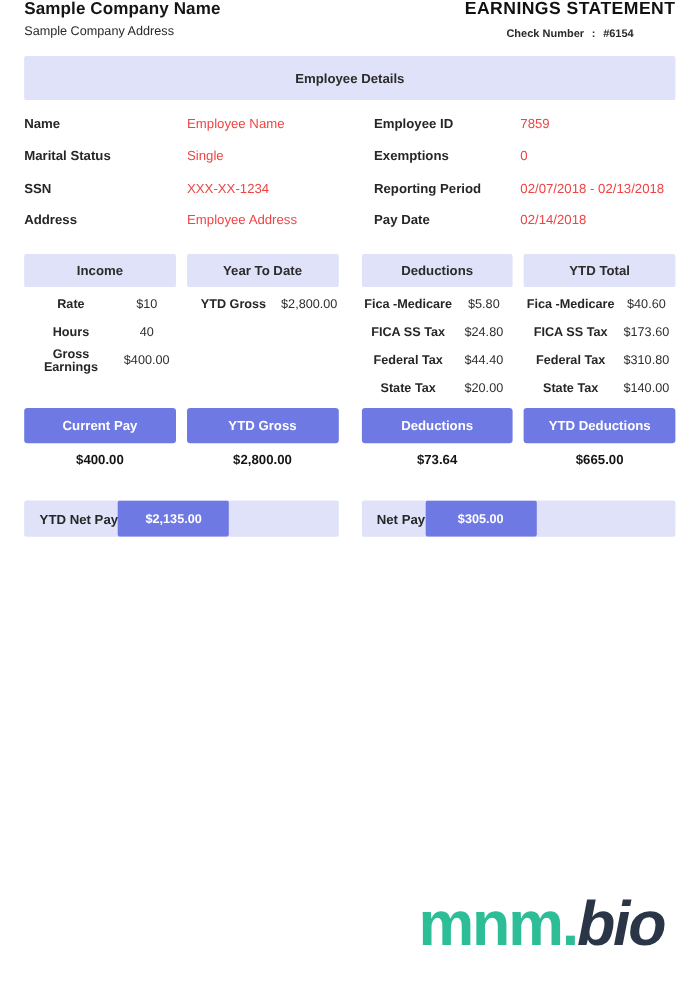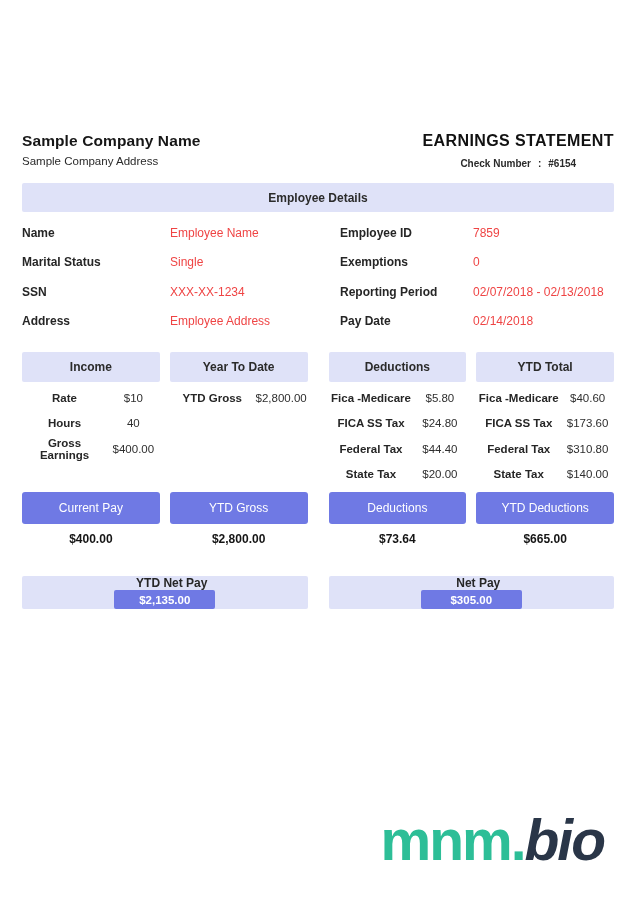--- a/index.html
+++ b/index.html
@@ -4,33 +4,33 @@
 <style>
   * { margin: 0; padding: 0; box-sizing: border-box; }
   html, body { width: 636px; height: 907px; background: #ffffff; overflow: hidden; }
   body {
     font-family: "Liberation Sans", sans-serif;
     color: #222222;
   }
   .page { width: 636px; height: 907px; background: #ffffff; padding: 0 22px; position: relative; }
 
   
-  .header { display: flex; justify-content: space-between; align-items: flex-start; padding-top: 132px; }
+  .header { display: flex; justify-content: space-between; align-items: flex-start; }
   .company-name { font-size: 15.5px; font-weight: bold; color: #161616; letter-spacing: 0.1px; }
   .company-address { font-size: 11.5px; color: #2a2a2a; margin-top: 5px; }
   .header-right { text-align: center; }
   .statement-title { font-size: 16px; font-weight: bold; color: #111111; letter-spacing: 0.4px; }
   .check-number { font-size: 10px; color: #2a2a2a; margin-top: 8px; font-weight: bold; }
   .check-number .sep { margin: 0 7px; }
   .check-number .val { font-weight: bold; }
 
   
   .band {
     background: var(--accent_light, #dfe2f8);
-    height: 29px;
+    height: 40px;
     display: flex; align-items: center; justify-content: center;
     font-size: 12px; font-weight: bold; color: #2b2b2b;
     border-radius: 2px;
   }
   .employee-details-band { margin-top: 14px; }
 
   
   .details-grid {
     display: grid;
     grid-template-columns: 148px 170px 133px 1fr;
@@ -53,34 +53,33 @@
   }
   .crow .lbl { font-size: 11.5px; font-weight: bold; color: #262626; }
   .crow .val { font-size: 11.5px; color: #2e2e2e; }
 
   
   .buttons-row { margin-top: 5px; }
   .sum-btn {
     background: var(--accent, #6f79e4);
     height: 32px; border-radius: 3px;
     display: flex; align-items: center; justify-content: center;
-    font-size: 12px; font-weight: normal; color: #ffffff;
+    font-size: 12px; font-weight: bold; color: #ffffff;
     border: none; cursor: default;
   }
   .amounts-row { margin-top: 8px; }
   .sum-amount { text-align: center; font-size: 12px; font-weight: bold; color: #151515; }
 
   
   .netpay-row { margin-top: 30px; }
   .netpay-bar {
     background: var(--accent_light, #dfe2f8);
     height: 33px; border-radius: 2px;
     display: flex; align-items: center; 
     overflow: hidden;
-    flex-direction: column;
   }
   .netpay-label { font-size: 12px; font-weight: bold; color: #262626; padding-left: 14px; }
   .netpay-amount {
     background: var(--accent, #6f79e4);
     width: 101px; height: 33px; border-radius: 2px;
     display: flex; align-items: center; justify-content: center;
     font-size: 11.5px; font-weight: bold; color: #ffffff;
   }
 
   

